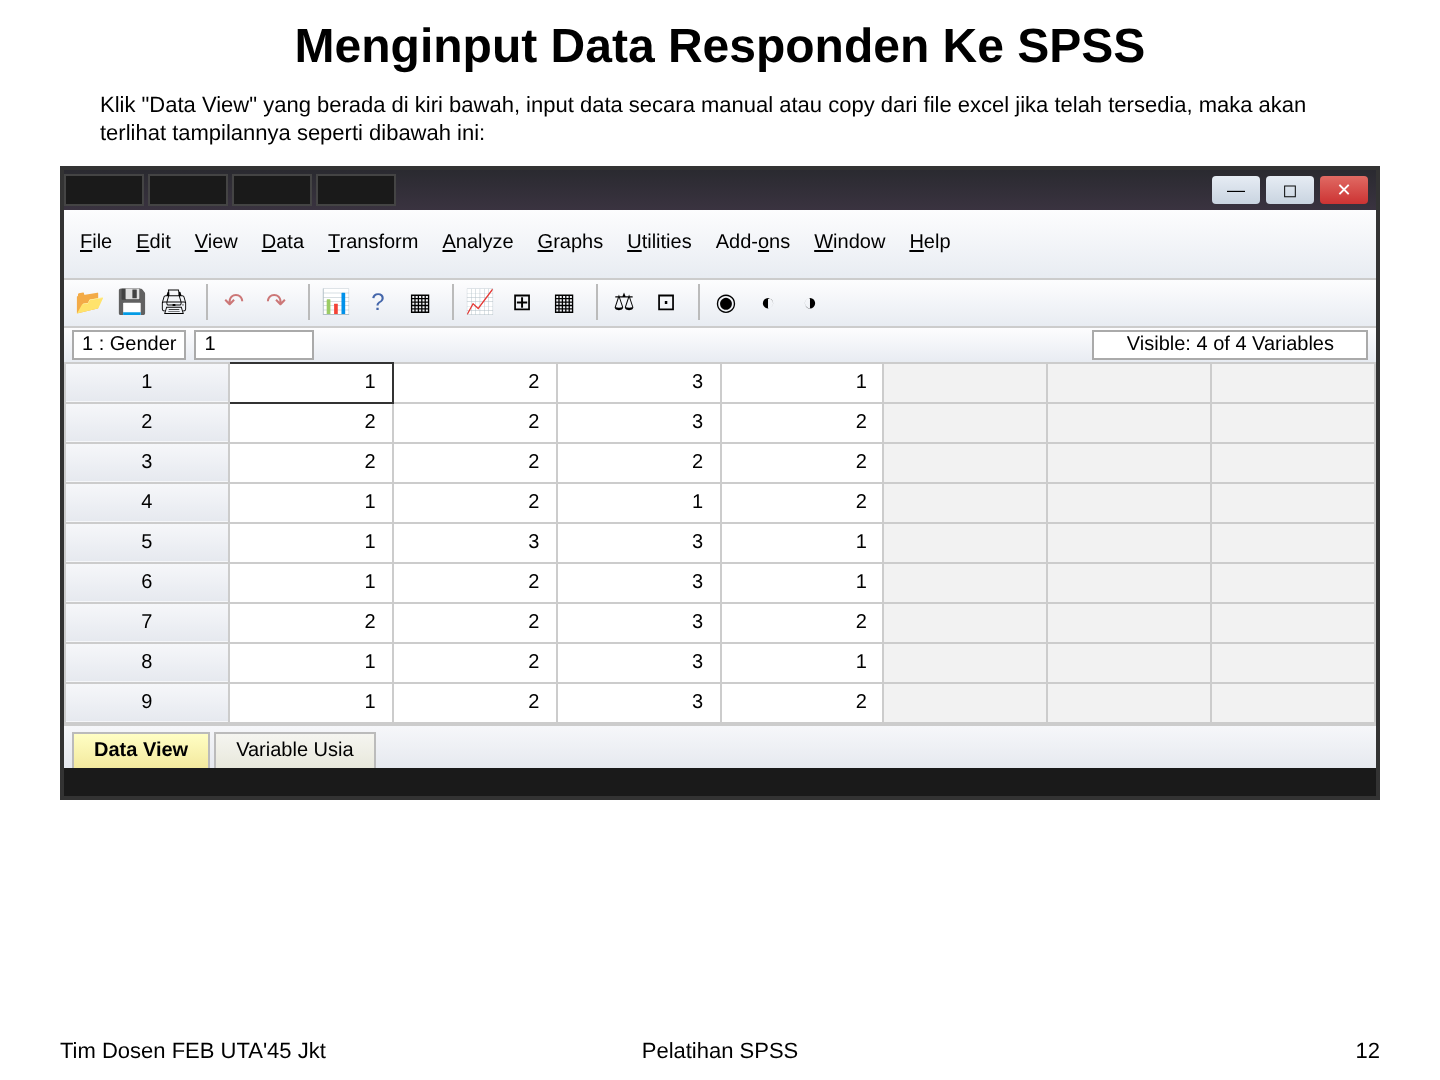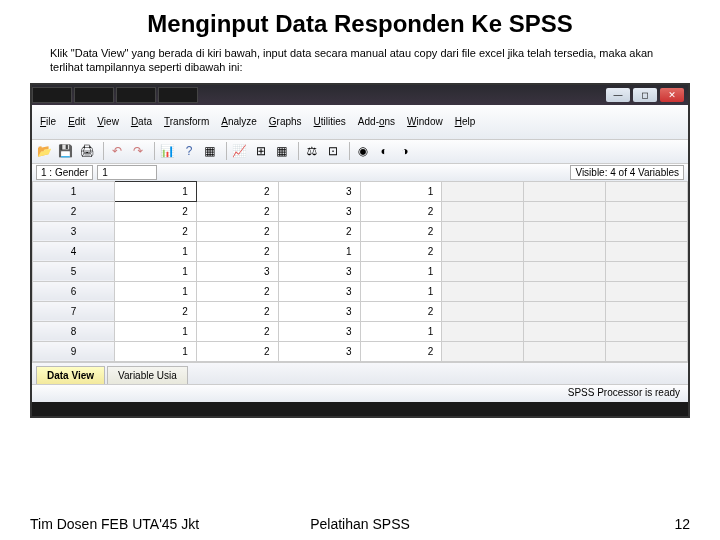--- a/index.html
+++ b/index.html
@@ -16,38 +16,38 @@
   .titlebar { height: 18px; background: linear-gradient(#fff,#e8edf4); font-size: 10px; padding-left: 4px; display: flex; align-items: center; }
   .title-ico { width: 12px; height: 12px; background: #b33; margin-right: 3px; }
   .menubar { height: 34px; background: linear-gradient(#fdfdfe,#e8ecf2); display: flex; align-items: center; padding: 0 8px; font-size: 10px; }
   .menu-item { margin-right: 12px; cursor: pointer; }
   .menu-item u { text-decoration: underline; }
   .toolbar { height: 24px; background: linear-gradient(#fdfdfe,#e8ecf2); display: flex; align-items: center; padding: 0 4px; border-top: 1px solid #ccc; }
   .tb-ico { width: 18px; height: 18px; margin-right: 3px; display: flex; align-items: center; justify-content: center; font-size: 12px; }
   .tb-sep { width: 1px; height: 18px; background: #bbb; margin: 0 4px; }
   .infobar { height: 18px; background: linear-gradient(#fdfdfe,#e8ecf2); display: flex; align-items: center; font-size: 10px; padding: 0 4px; border-top: 1px solid #ccc; }
   .cell-ref { border: 1px solid #aaa; padding: 1px 4px; background: #fff; }
-  .visible-lbl { margin-left: auto; border: 1px solid #aaa; padding: 1px 4px; background: #fff; }
+  .visible-lbl { margin-left: auto; border: 1px solid #aaa; padding: 1px 16px; background: #fff; }
   .grid { background: #fff; }
   table { border-collapse: collapse; width: 100%; font-size: 10px; table-layout: fixed; }
   th, td { border: 1px solid #ccc; height: 20px; text-align: center; }
   th { background: linear-gradient(#f6f7fa,#e6e9ef); font-weight: normal; }
   th.rowhdr { width: 45px; background: linear-gradient(#f6f7fa,#e6e9ef); }
   th.col-active { color: #000; }
   th.col-inactive { color: #999; }
   td.rownum { background: linear-gradient(#f6f7fa,#e6e9ef); }
   td.dcell { text-align: right; padding-right: 8px; }
   td.active { background: #fff; border: 1px solid #333; }
   td.empty { background: #f2f2f2; }
   .tabstrip { height: 22px; background: linear-gradient(#f6f7fa,#e6e9ef); display: flex; align-items: flex-end; padding-left: 4px; border-top: 1px solid #ccc; }
   .tab { padding: 3px 10px; font-size: 10px; border: 1px solid #bbb; border-bottom: none; background: linear-gradient(#f5f5f0,#e8e8dc); margin-right: 2px; cursor: pointer; }
   .tab.active { background: linear-gradient(#fffec4,#f3e99e); font-weight: bold; }
   .statusbar { height: 18px; background: linear-gradient(#fdfdfe,#e8ecf2); font-size: 10px; text-align: right; padding: 2px 8px; border-top: 1px solid #ccc; }
   .bottom-dark { height: 14px; background: #1a1a1a; }
-  .footer { position: absolute; bottom: 8px; left: 0; right: 0; display: flex; font-size: 14px; padding: 0 30px; }
+  .footer { position: absolute; bottom: 8px; left: 0; right: 0; display: flex; font-size: 11px; padding: 0 30px; }
   .footer .c { position: absolute; left: 50%; transform: translateX(-50%); }
   .footer .r { margin-left: auto; }
 </style>
 </head>
 <body>
 
 <div class="slide-title">Menginput Data Responden Ke SPSS</div>
 <div class="slide-desc">Klik "Data View" yang berada di kiri bawah, input data secara manual atau copy dari file excel jika telah tersedia, maka akan terlihat tampilannya seperti dibawah ini:</div>
 
 <div class="screenshot">
@@ -205,21 +205,20 @@
           </tr>
     </tbody>
       </table>
   </div>
 
   <div class="tabstrip">
     <div class="tab active">Data View</div>
     <div class="tab">Variable Usia</div>
   </div>
 
-  <div class="statusbar">SPSS Processor is ready</div>
   <div class="bottom-dark"></div>
 </div>
 
 <div class="footer">
   <span>Tim Dosen FEB UTA'45 Jkt</span>
   <span class="c">Pelatihan SPSS</span>
   <span class="r">12</span>
 </div>
 
 </body></html>

